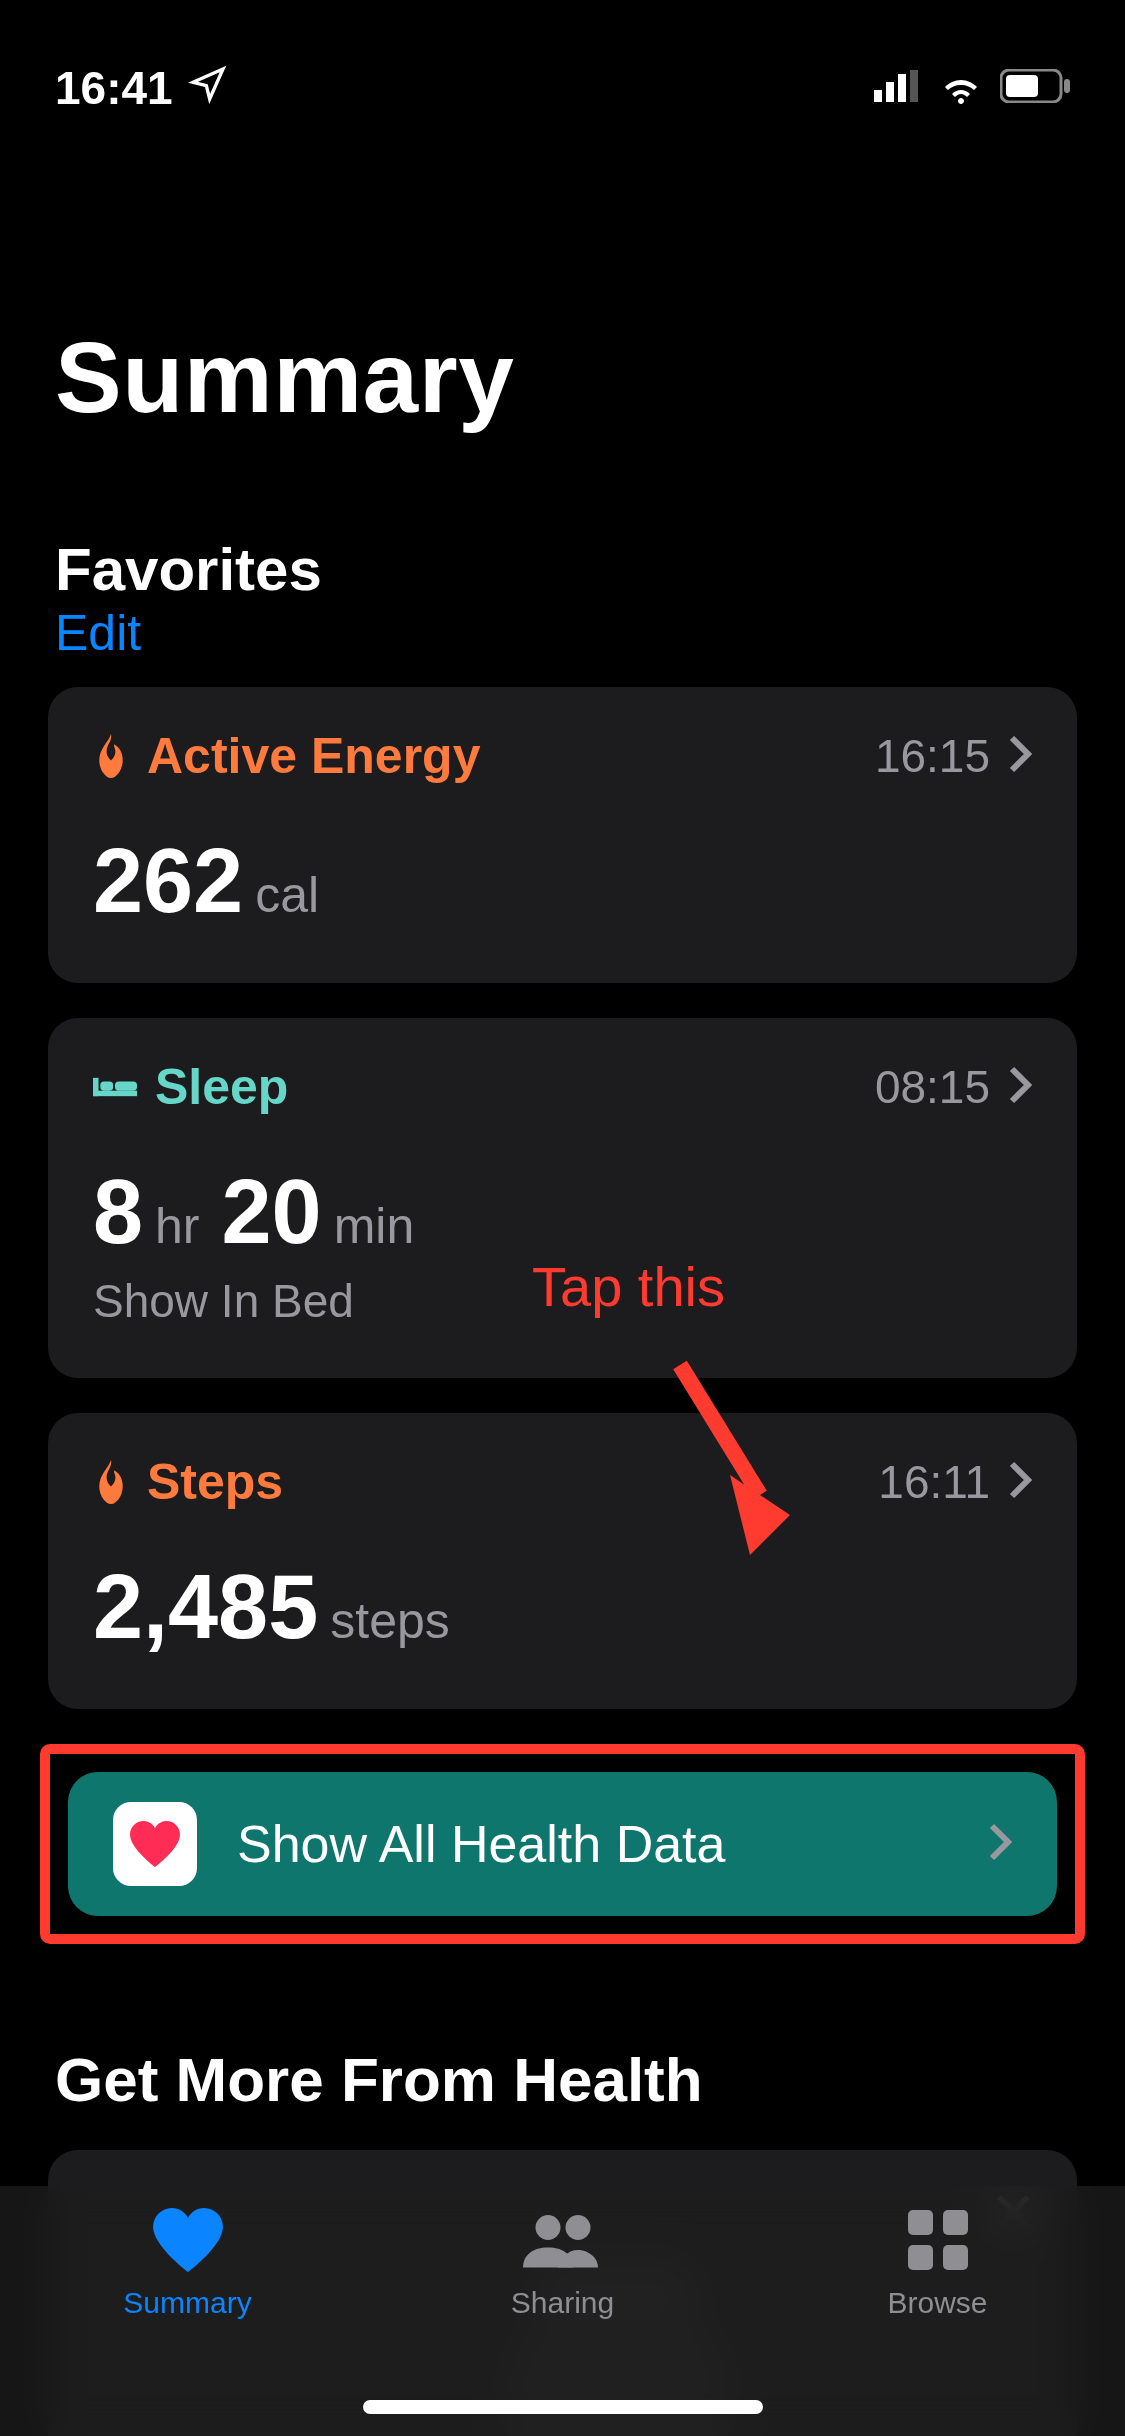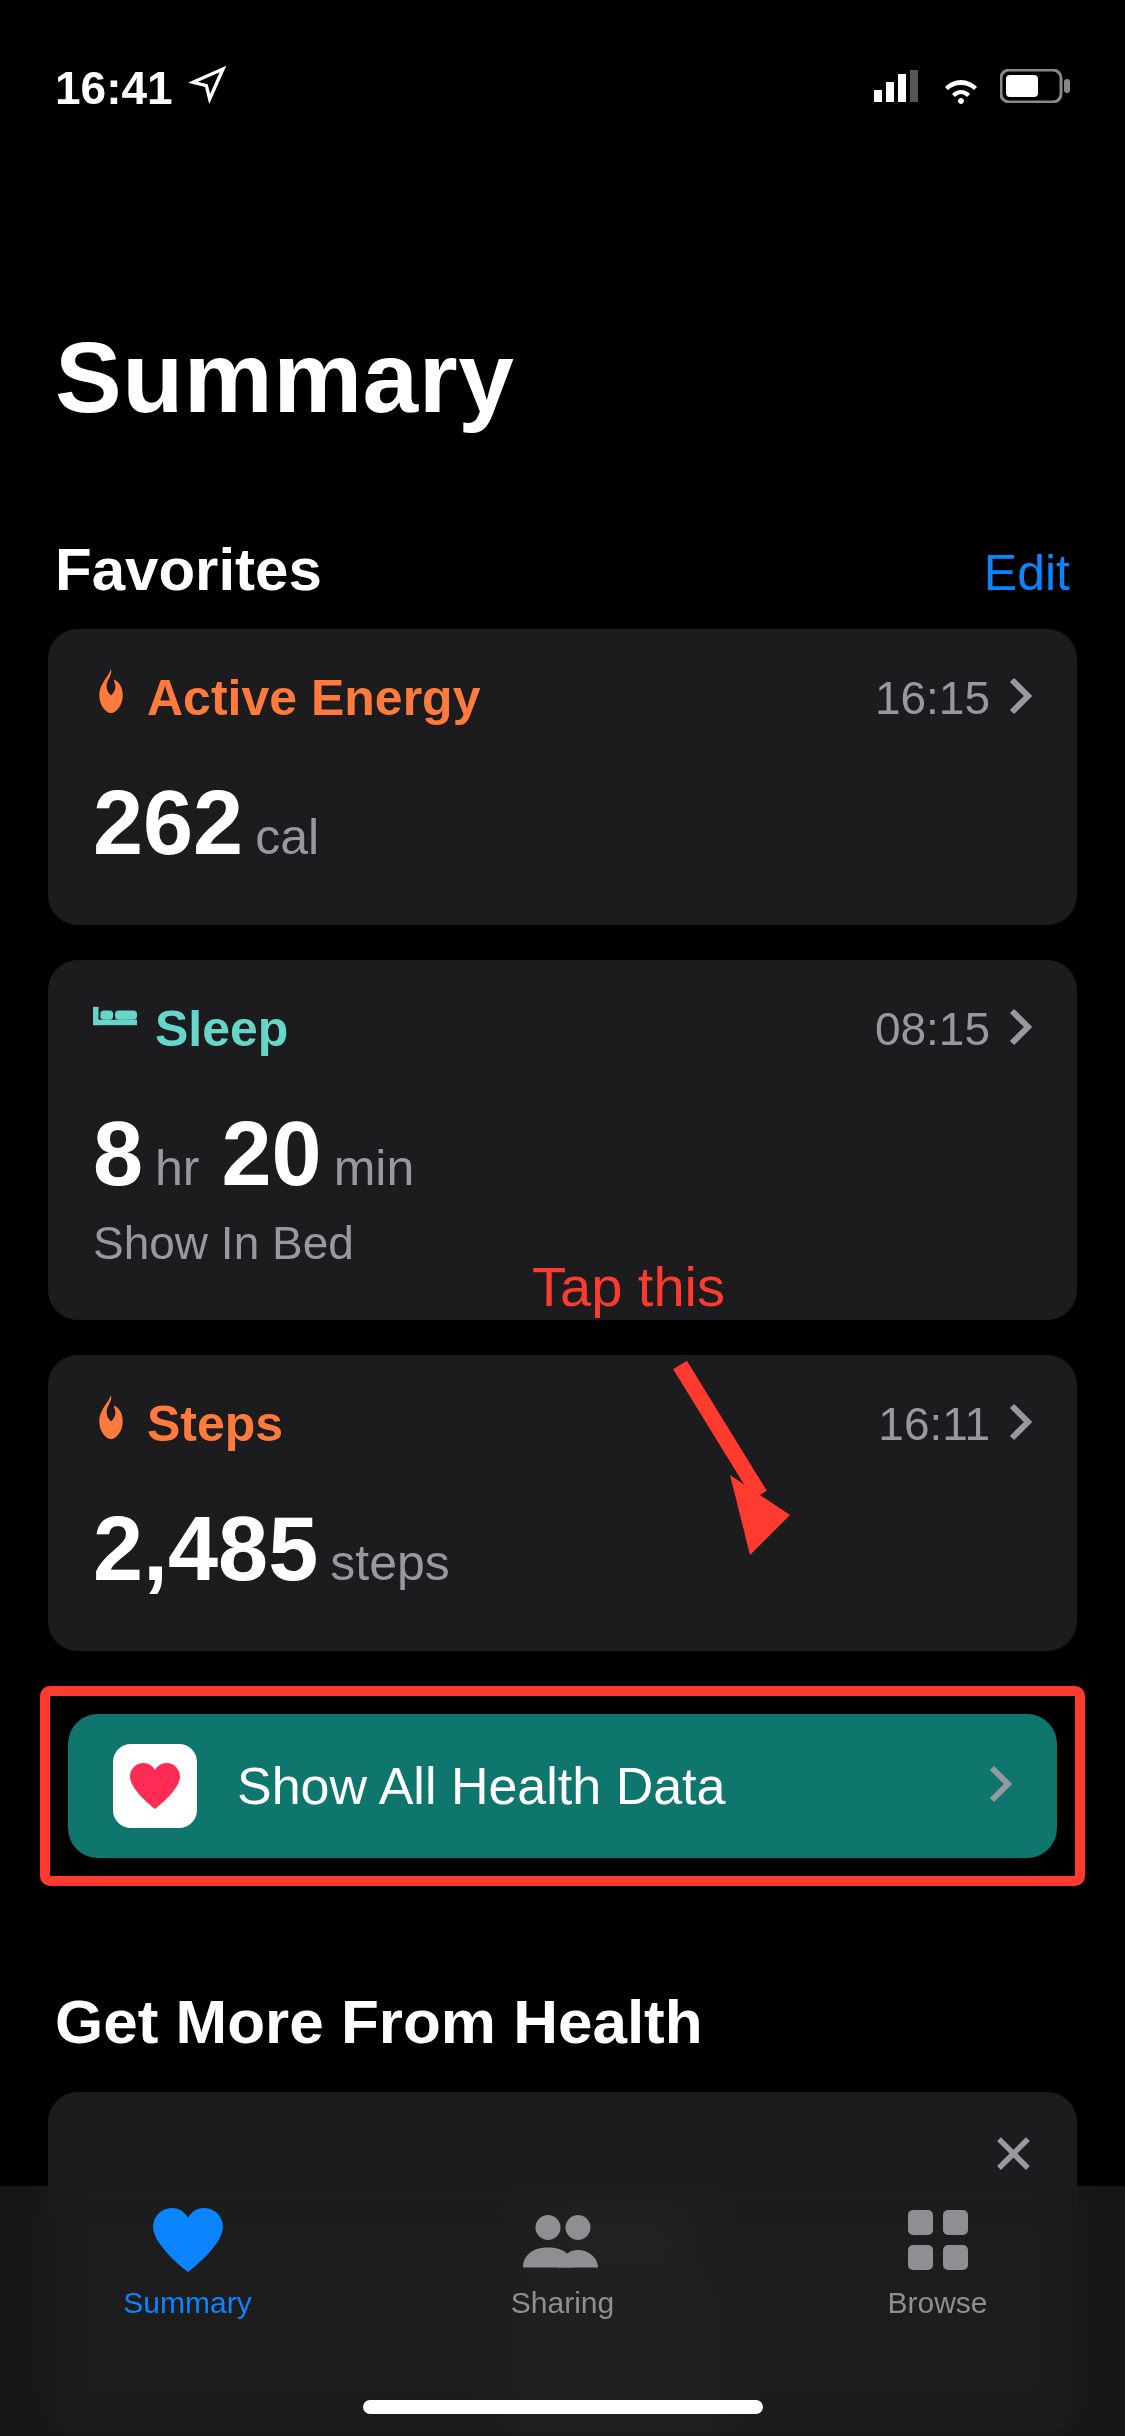--- a/index.html
+++ b/index.html
@@ -8,29 +8,29 @@
 
   
   .status-bar { display: flex; justify-content: space-between; align-items: center; padding: 45px 55px 0 55px; height: 130px; }
   .status-left { display: flex; align-items: flex-end; gap: 15px; font-size: 46px; font-weight: 600; }
   .status-right { display: flex; align-items: center; gap: 15px; }
 
   
   .page-title { font-size: 100px; font-weight: 700; padding: 190px 55px 0 55px; letter-spacing: 0.5px; }
 
   
-  .section-header { display: flex; justify-content: space-between; align-items: baseline; padding: 100px 55px 25px 55px; }
+  .section-header { display: flex; justify-content: space-between; align-items: baseline; padding: 100px 55px 25px 55px; flex-direction: column; }
   .section-title { font-size: 60px; font-weight: 700; }
   .edit-link { font-size: 50px; color: #0a84ff; font-weight: 400; }
 
   
   .card-container { padding: 0 48px; }
   .card { background: #1c1c1e; border-radius: 30px; padding: 40px 45px 50px 45px; margin-bottom: 35px; position: relative; }
   .card-header { display: flex; justify-content: space-between; align-items: center; margin-bottom: 45px; }
-  .card-left { display: flex; gap: 18px; }
+  .card-left { display: flex; align-items: center; gap: 18px; }
   .card-icon { display:inline-flex; }
   .card-title { font-size: 50px; font-weight: 600; }
   .card-time-wrap { display: flex; align-items: center; gap: 18px; }
   .card-time { font-size: 46px; color: #98989e; }
   .chevron { color: #98989e; }
 
   .metric { display: flex; align-items: baseline; gap: 12px; }
   .big-num { font-size: 90px; font-weight: 700; }
   .unit { font-size: 50px; color: #98989e; font-weight: 400; }
   .subtext { font-size: 46px; color: #98989e; margin-top: 10px; }

